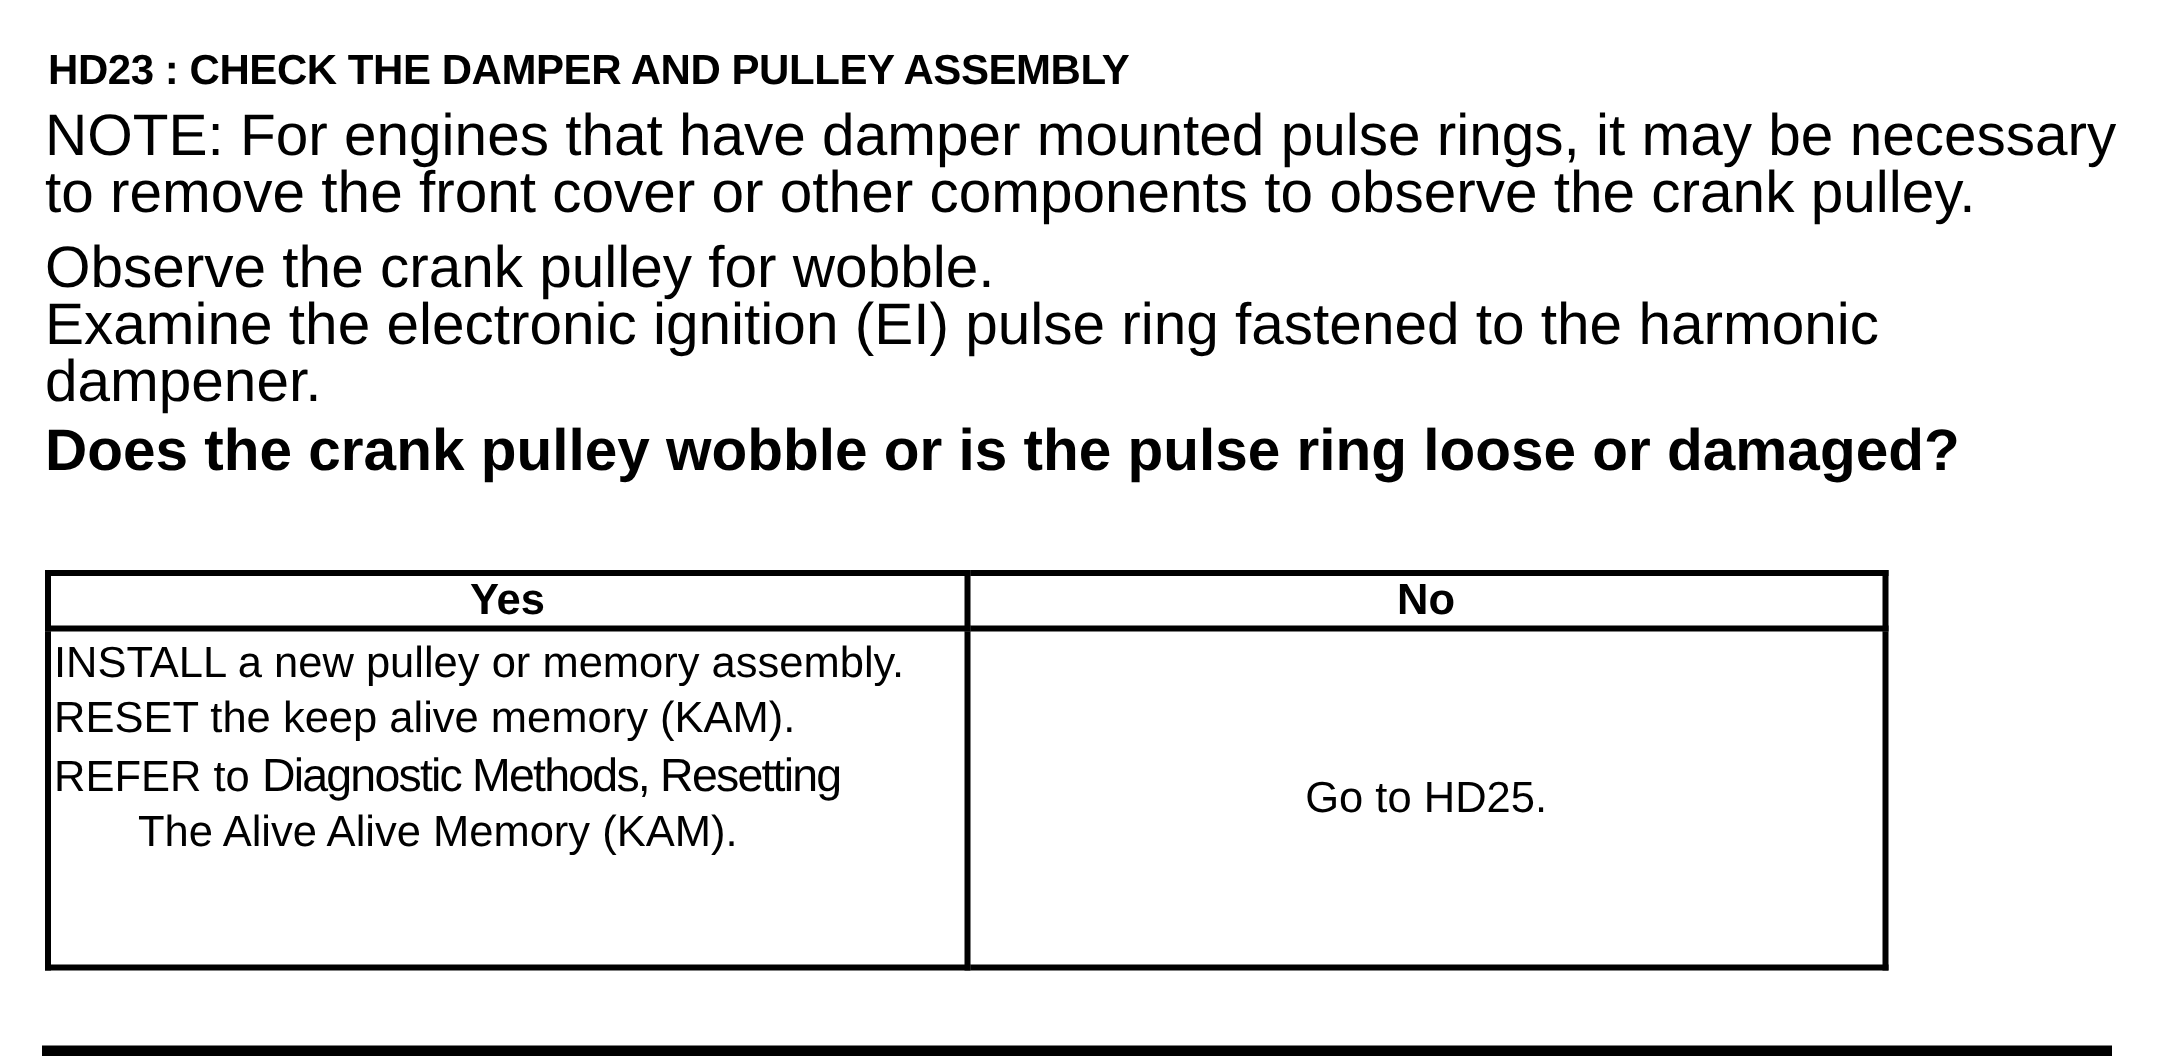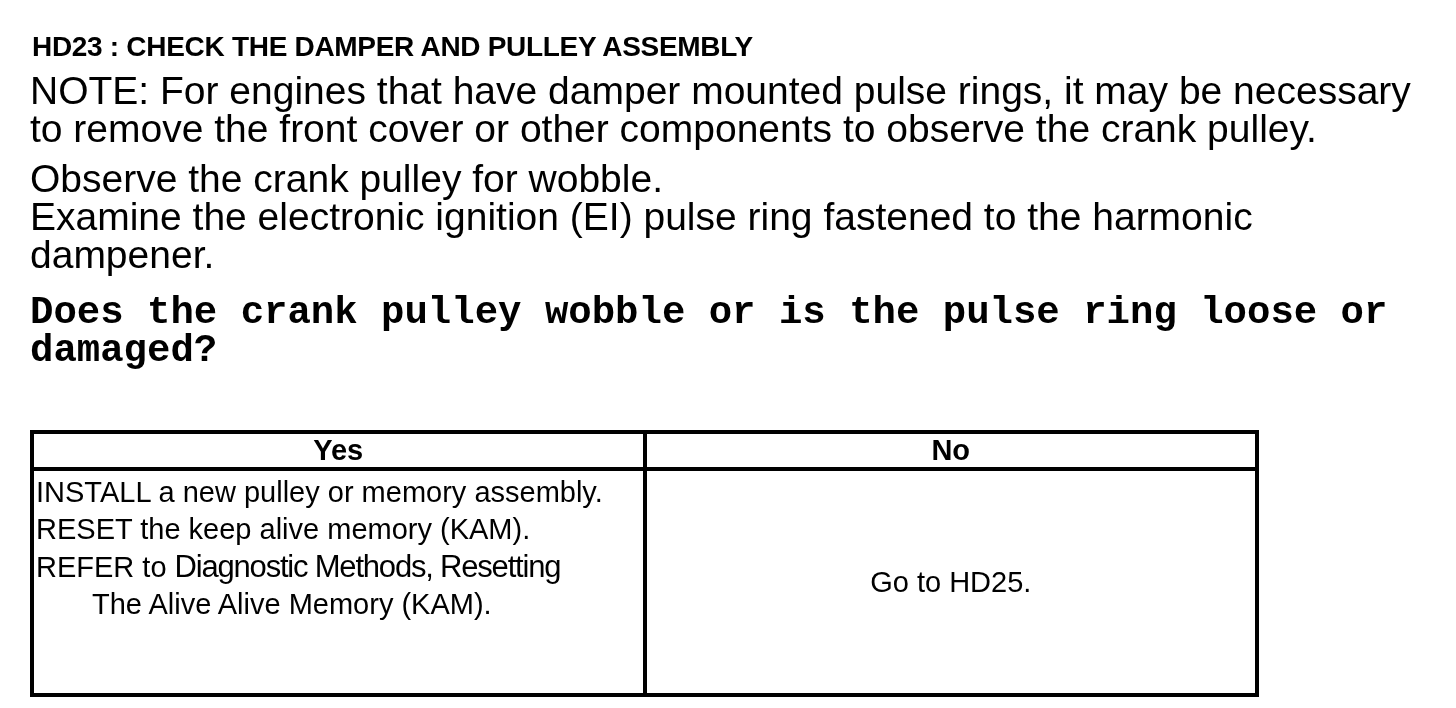--- a/index.html
+++ b/index.html
@@ -27,25 +27,24 @@
     white-space: nowrap;
   }
   .para {
     font-size: 39px;
     line-height: 38px;
     width: 1396px;
     margin: 0;
   }
   .para-note    { margin-bottom: 12px; }
   .para-observe { }
-  .para-examine { margin-bottom: 20px; }
+  .para-examine { margin-bottom: 8px; }
   .para-question {
     font-weight: bold;
     margin-bottom: 0;
-    font-family: Liberation Mono, monospace;
   }
   table.decision {
     border-collapse: collapse;
     table-layout: fixed;
     width: 1229px;
     margin-top: 60px;
     border: 4px solid #000000;
     padding-left: 44px;
   }
   table.decision th,

